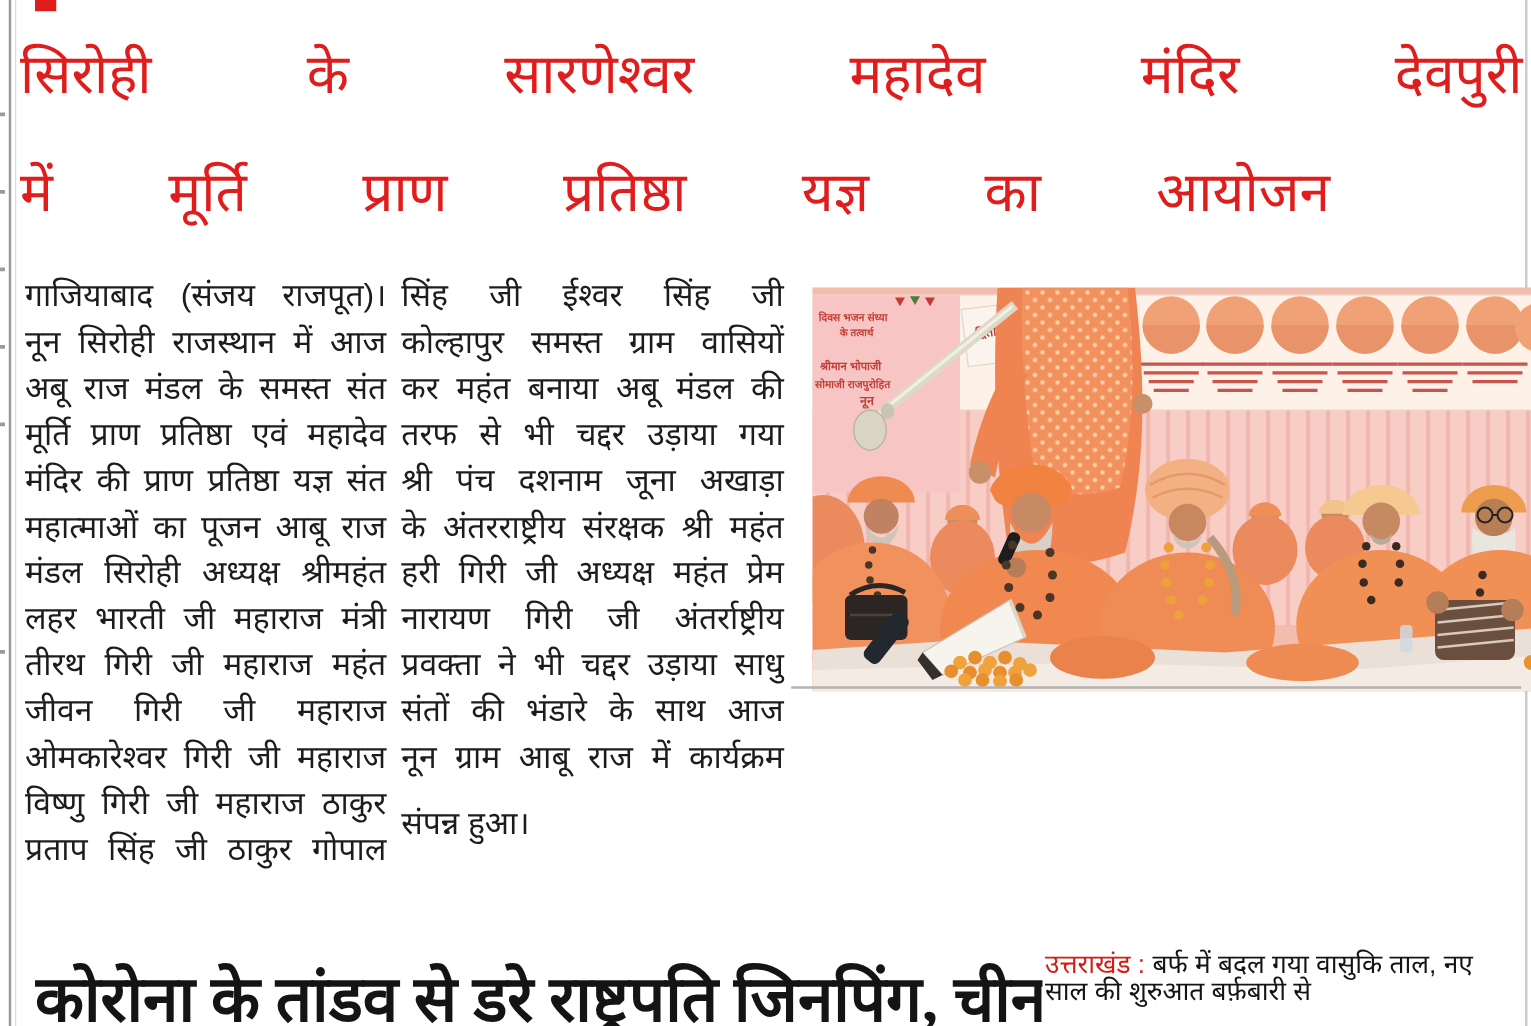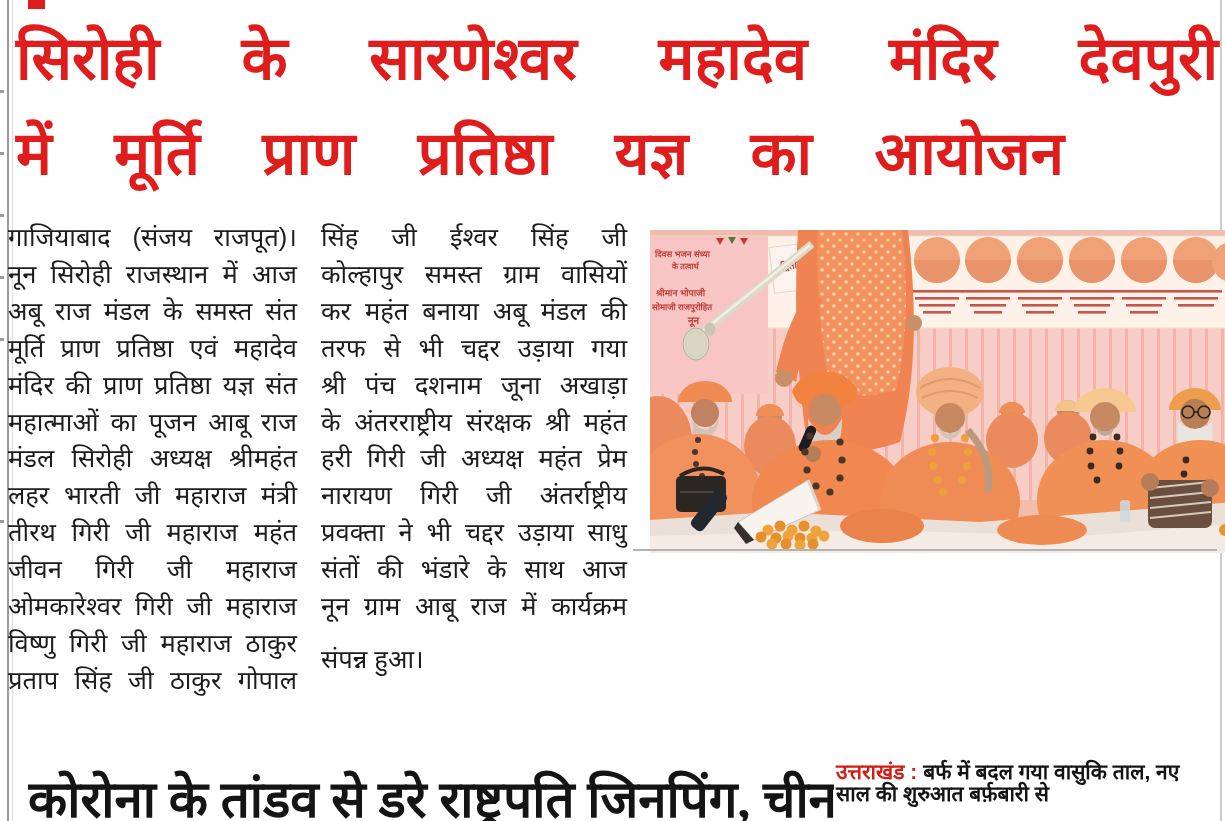--- a/index.html
+++ b/index.html
@@ -7,43 +7,43 @@
     position:relative;width:1225px;height:821px;background:#ffffff;
     overflow:hidden;font-family:"Liberation Sans",sans-serif;
   }
   .rule-left{position:absolute;left:7px;top:0;width:2px;height:821px;background:#9a9a9a;}
   .rule-left-inner{position:absolute;left:12px;top:0;width:1px;height:821px;background:#dcdcdc;}
   .rule-right{position:absolute;left:1220px;top:0;width:2px;height:821px;background:#cccccc;}
   .tick{position:absolute;left:0;width:4px;height:3px;background:#9b9b9b;}
   .mast-frag{position:absolute;left:28px;top:0;width:17px;height:9px;background:#e01d1d;}
 
   .headline{position:absolute;left:16px;top:12px;width:1202px;margin:0;
-    color:#e01d1d;font-weight:700;font-size:60px;line-height:95px;
+    color:#e01d1d;font-weight:400;font-size:44px;line-height:95px;
     font-family:"Liberation Serif",serif;}
   .hl{text-align:justify;text-align-last:justify;}
   .hl1{width:1202px;}
   .hl2{width:1048px;}
 
   .col{position:absolute;top:219px;color:#1c1c1c;font-size:25.5px;line-height:36.9px;}
-  .col1{left:8px;width:289px;}
+  .col1{left:20px;width:289px;}
   .col2{left:321px;width:306px;}
   .jline{text-align:justify;text-align-last:justify;}
   .jline.last-left{text-align-last:left;margin-top:16px;}
 
   .photo{position:absolute;left:634px;top:214px;width:586px;height:323px;margin:16px;
     overflow:hidden;background:#f3bdae;}
   .photo svg{display:block;width:100%;height:100%;}
   .photo-divider{position:absolute;left:633px;top:549px;width:584px;height:2px;background:#b3b3b3;}
 
   .bottom-headline{position:absolute;left:28px;top:762px;width:806px;
     font-size:51px;font-weight:700;color:#141414;white-space:nowrap;overflow:hidden;
     font-family:"Liberation Serif",serif;}
 
   .snippet{position:absolute;left:836px;top:761px;width:348px;
-    font-size:21px;font-weight:700;line-height:22px;color:#141414;}
+    font-size:21px;font-weight:400;line-height:22px;color:#141414;}
   .snippet-lead{color:#d21d15;}
 </style>
 </head>
 <body>
 
 <div class="page">
 
   <div class="rule-left"></div>
   <div class="rule-left-inner"></div>
   <div class="rule-right"></div>

